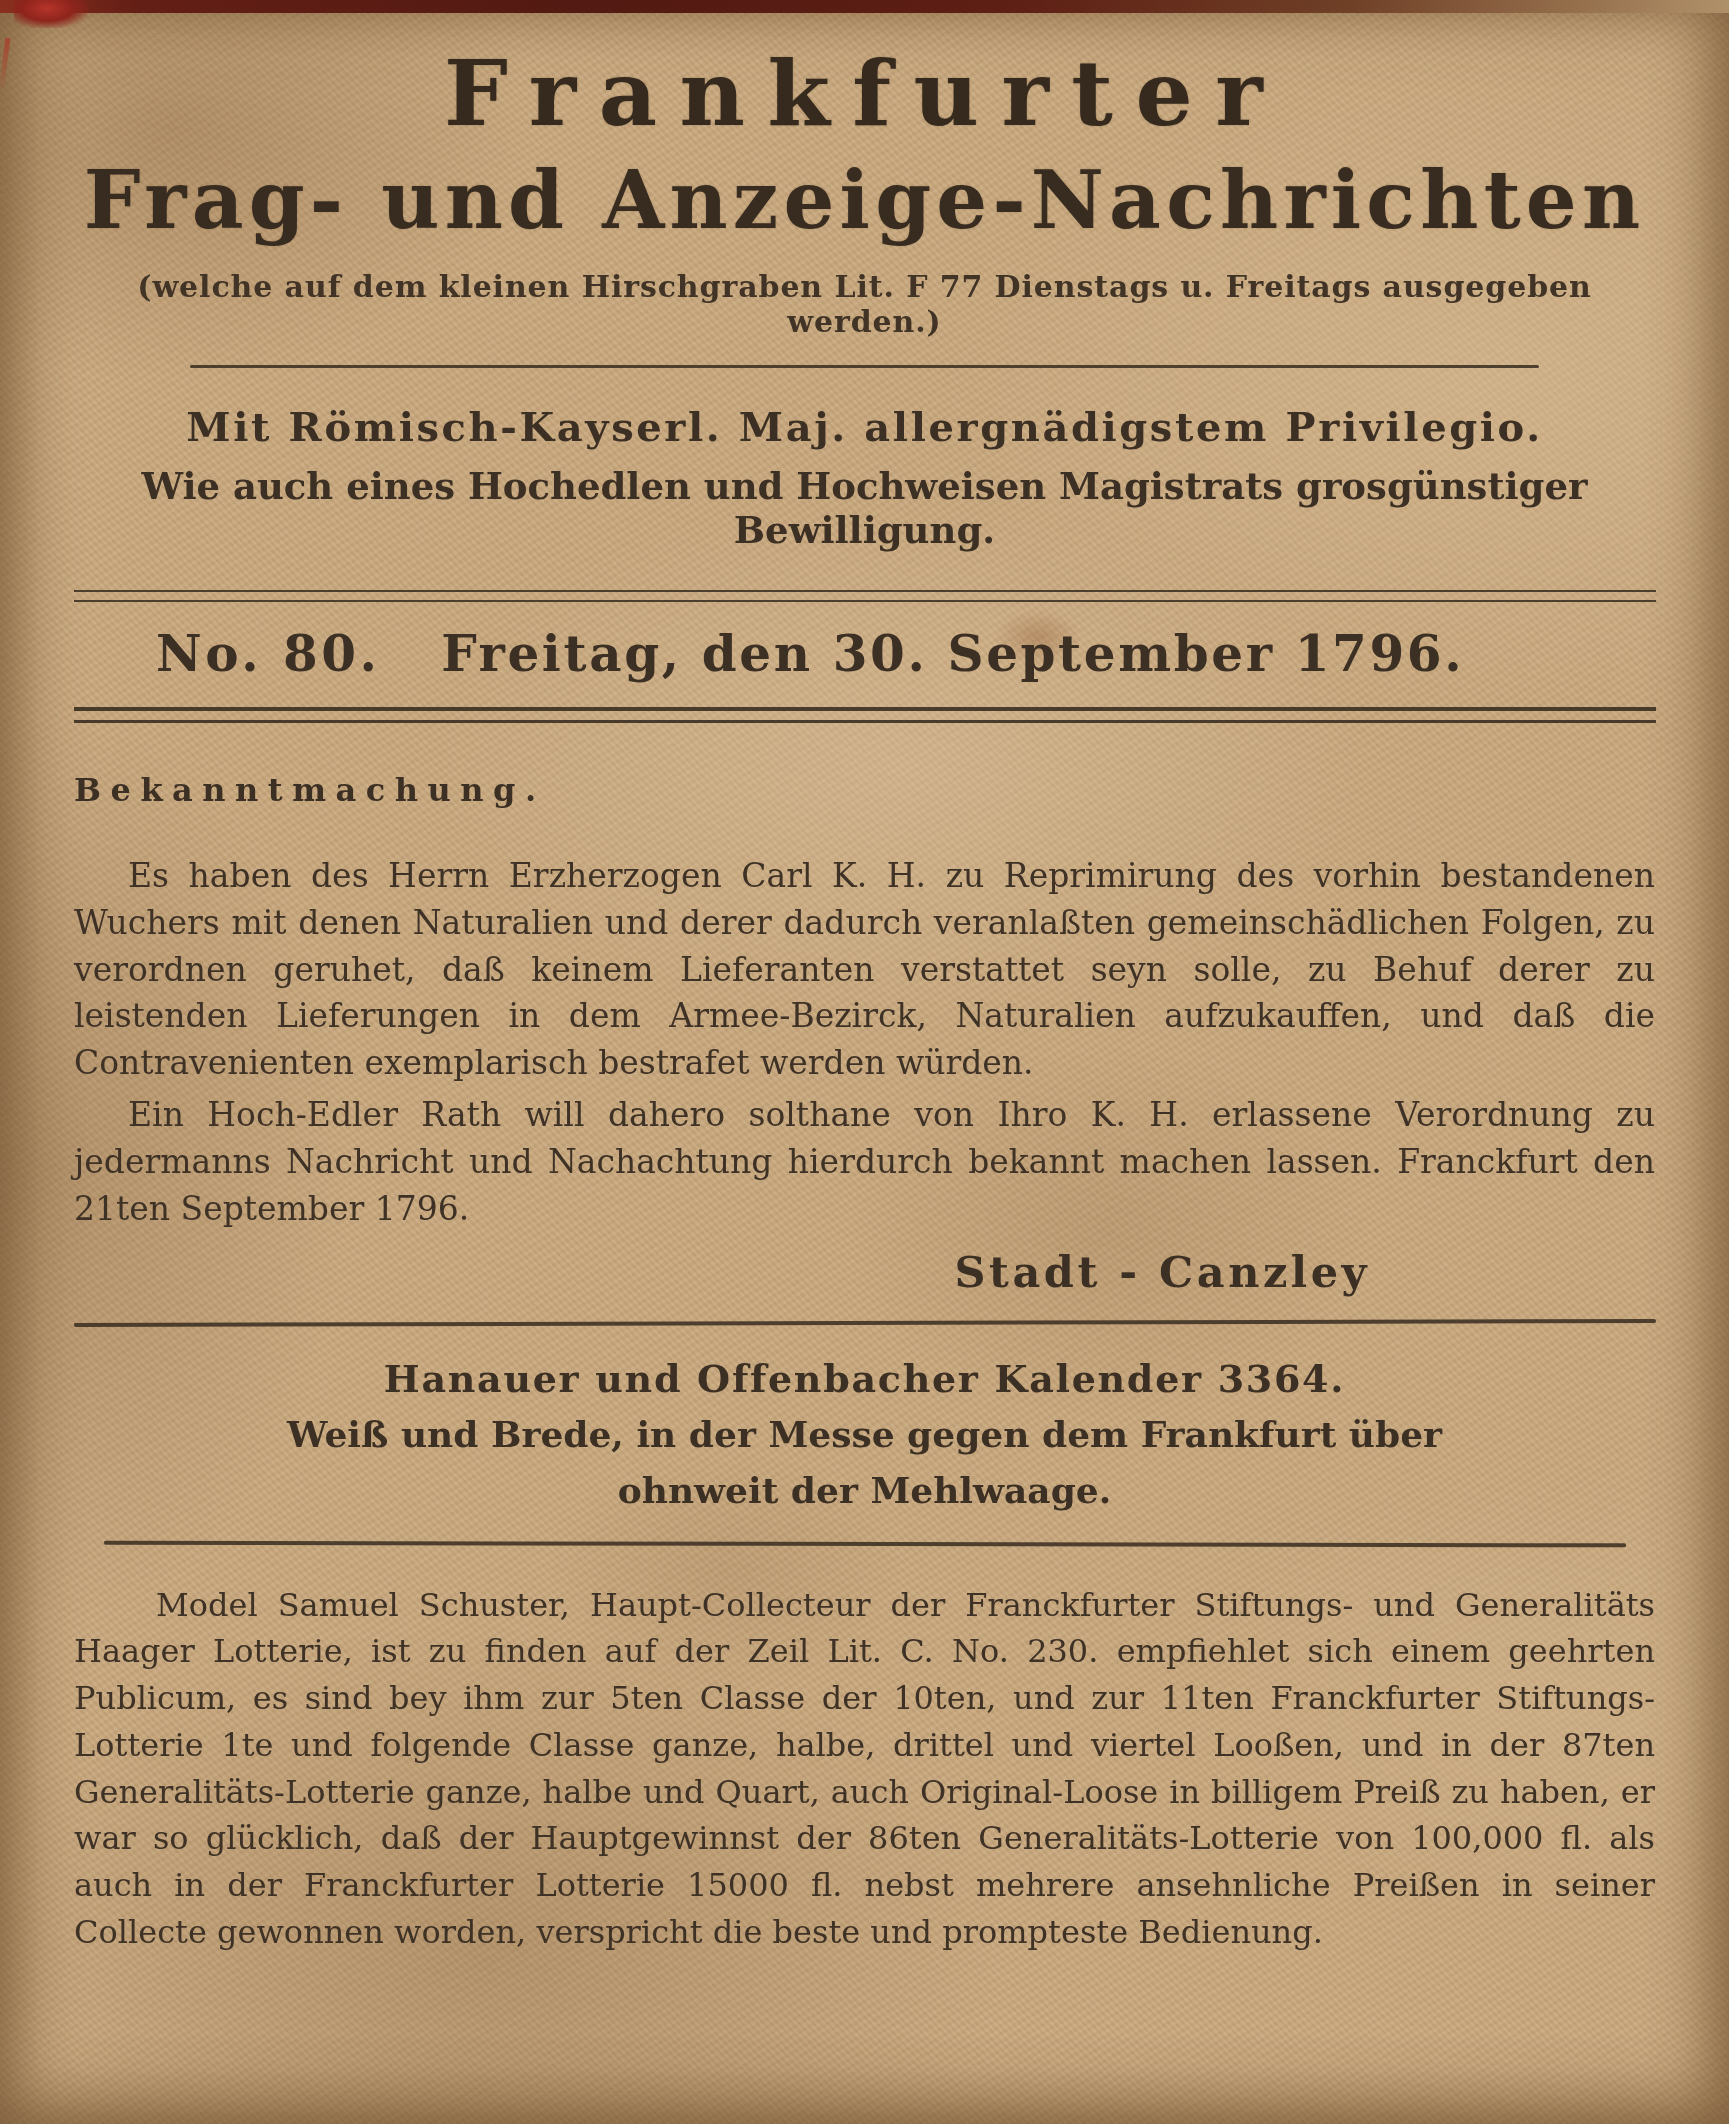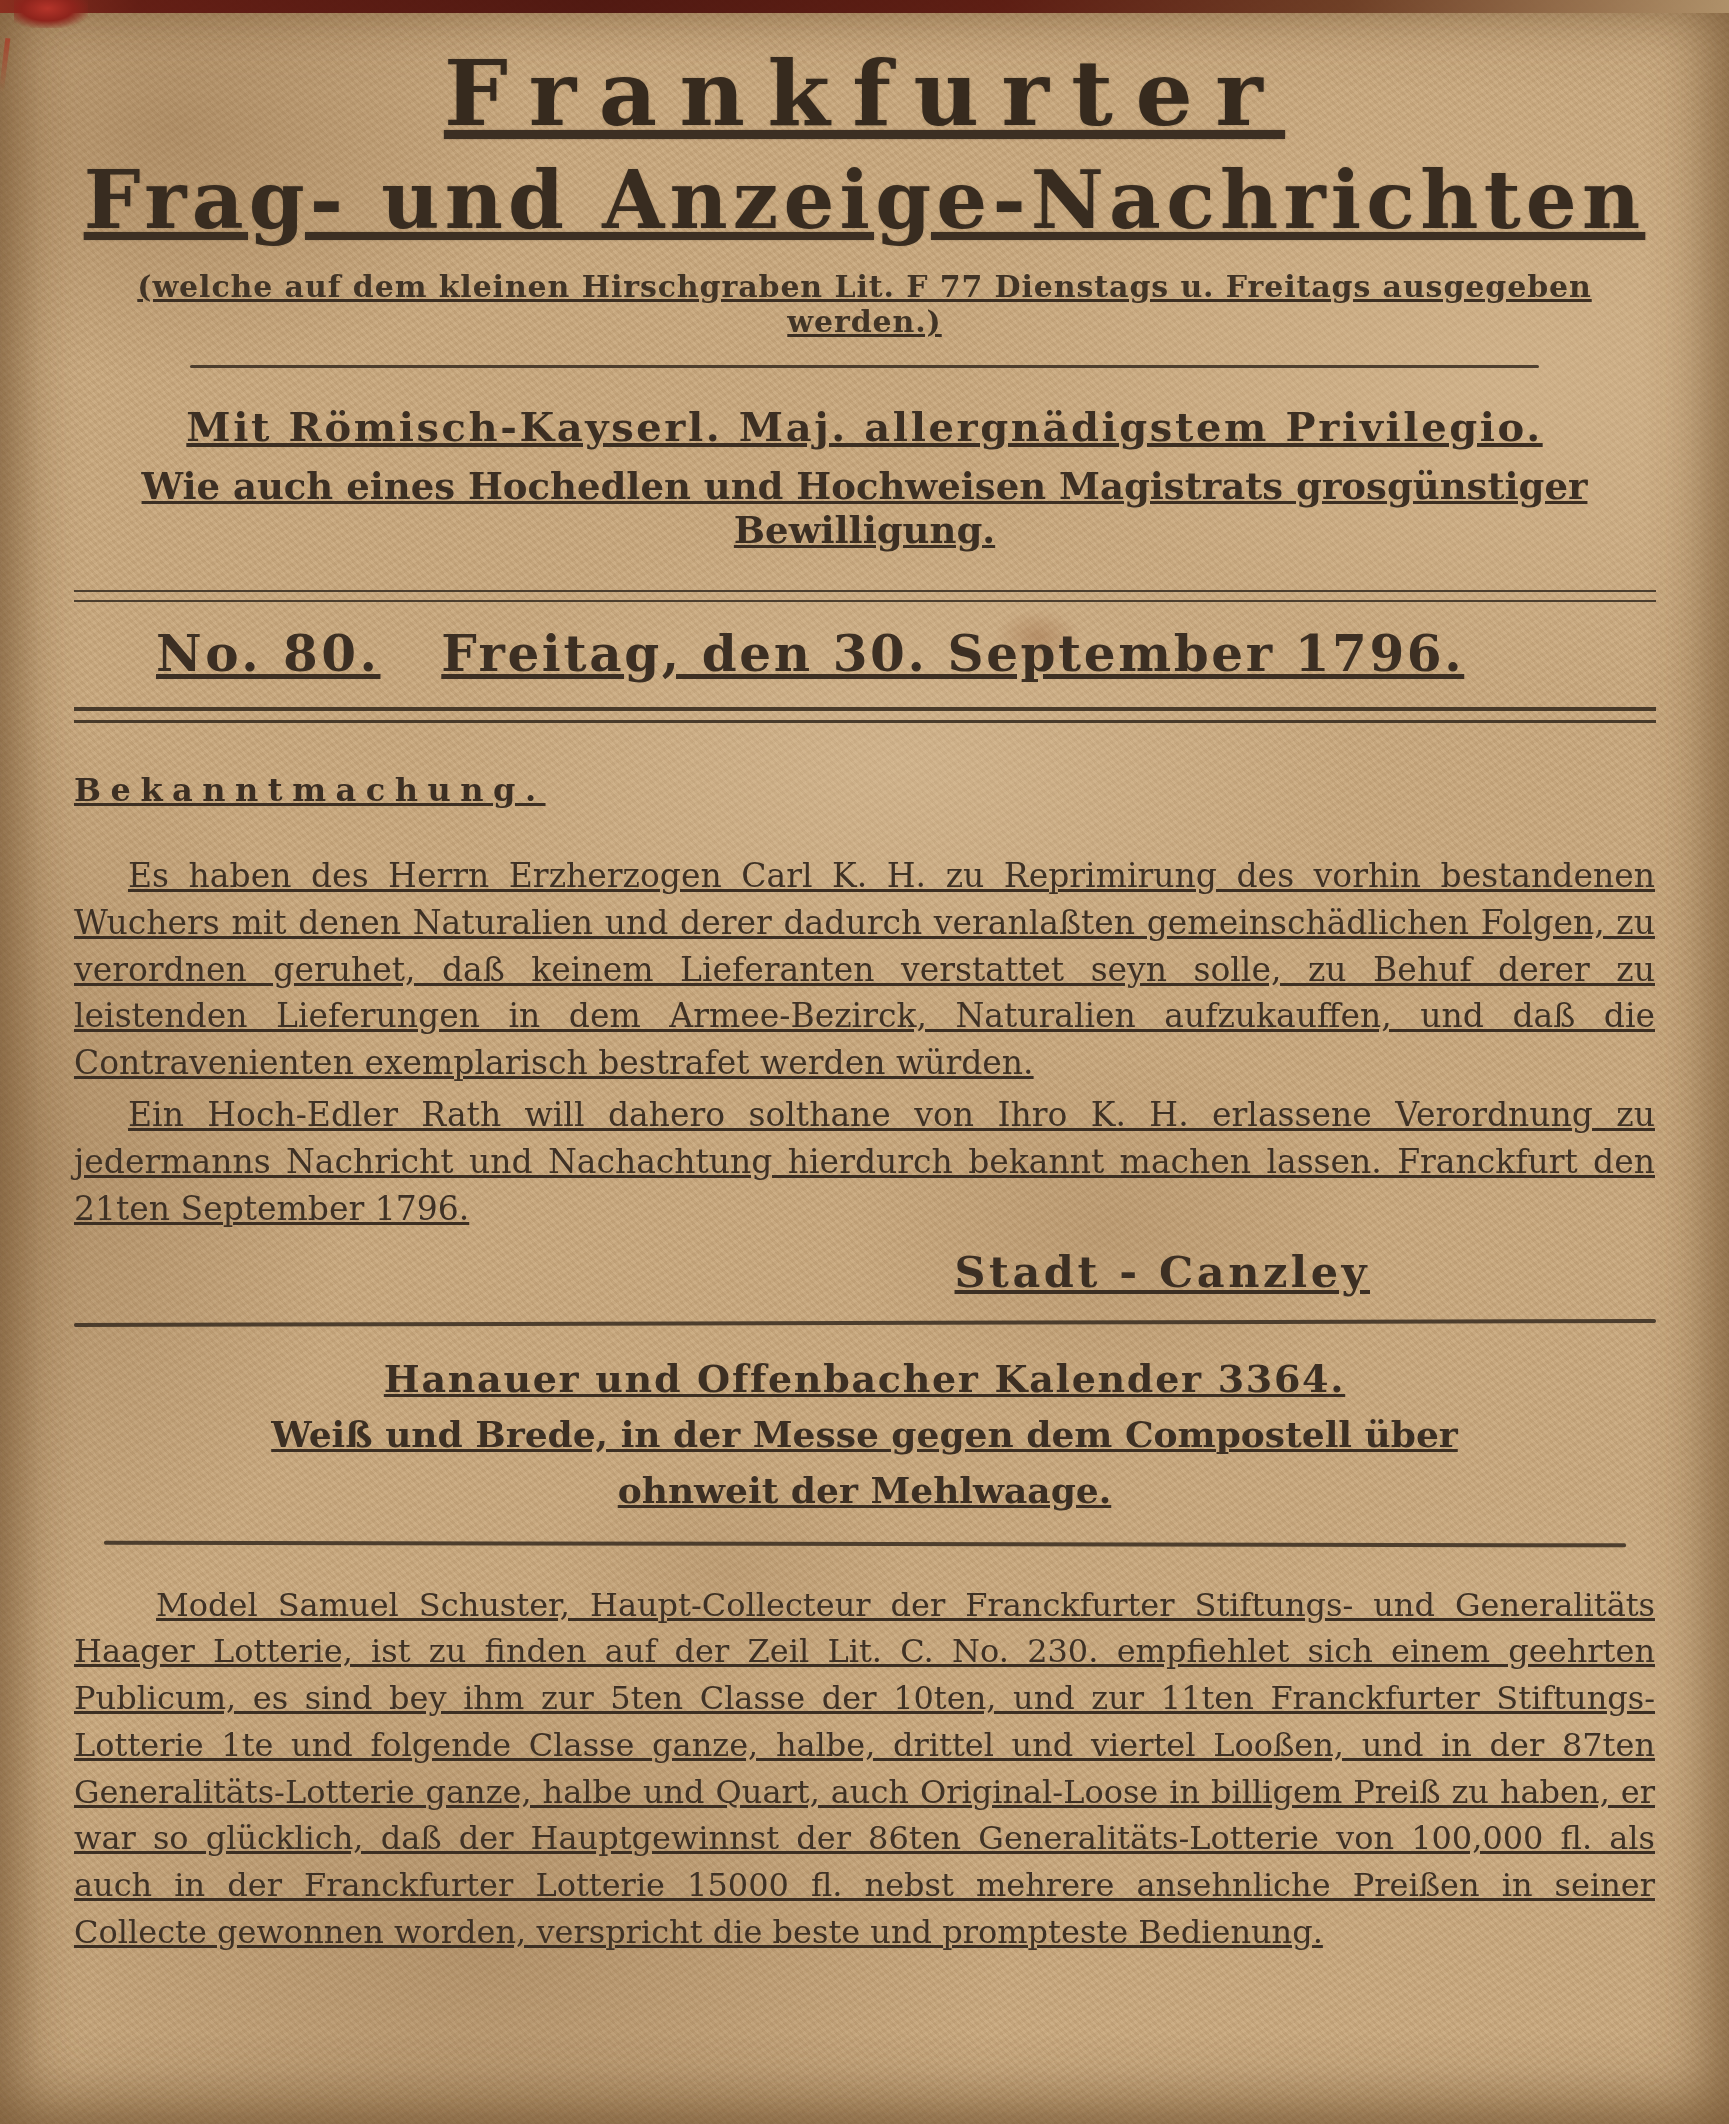--- a/index.html
+++ b/index.html
@@ -20,21 +20,20 @@
       radial-gradient(ellipse 726px 467px at 28% 92%, rgba(114,80,46,.24), transparent 72%),
       radial-gradient(ellipse 536px 311px at 90% 80%, rgba(212,184,146,.38), transparent 70%),
       radial-gradient(ellipse 259px 173px at 42% 74%, rgba(130,94,56,.14), transparent 70%),
       repeating-linear-gradient(47deg, rgba(255,244,222,.05) 0 2.6px, rgba(92,62,32,.05) 2.6px 5.2px),
       repeating-linear-gradient(-31deg, rgba(240,224,196,.04) 0 3.5px, rgba(86,58,30,.04) 3.5px 7px);
     box-shadow:
       inset 0 0 78px rgba(104,74,42,.45),
       inset -22.5px 0 52px rgba(112,80,46,.35),
       inset 21px 0 48px rgba(108,76,44,.30),
       inset 0 -26px 61px rgba(110,78,44,.30);
-    text-decoration: underline;
   }
   .edge-strip{
     position:absolute;top:0;left:0;right:0;height:13px;
     background:linear-gradient(90deg,#8a2a1c 0%,#5f1710 8%,#4b110c 34%,#58160e 58%,#6b3a22 78%,#97714e 92%,#b2946c 100%);
     opacity:.92;
   }
   .edge-blotch{
     position:absolute;top:0;left:14px;width:74px;height:28px;
     background:radial-gradient(ellipse at 45% 30%, #b5342a 0%, #8e241c 45%, rgba(120,40,25,0) 78%);
   }
@@ -104,21 +103,21 @@
     <div class="rule-double rule-b"></div>
 
     <div class="h-announce">Bekanntmachung.</div>
     <div class="body-par">Es haben des Herrn Erzherzogen Carl K. H. zu Reprimirung des vorhin bestandenen Wuchers mit denen Naturalien und derer dadurch veranlaßten gemeinschädlichen Folgen, zu verordnen geruhet, daß keinem Lieferanten verstattet seyn solle, zu Behuf derer zu leistenden Lieferungen in dem Armee-Bezirck, Naturalien aufzukauffen, und daß die Contravenienten exemplarisch bestrafet werden würden.</div>
     <div class="body-par second">Ein Hoch-Edler Rath will dahero solthane von Ihro K. H. erlassene Verordnung zu jedermanns Nachricht und Nachachtung hierdurch bekannt machen lassen.  Franckfurt den 21ten September 1796.</div>
     <div class="signature">Stadt - Canzley</div>
 
     <div class="rule rule-c"></div>
 
     <div class="h-calendar">Hanauer und Offenbacher Kalender 3364.</div>
-    <div class="pub1">Weiß und Brede, in der Messe gegen dem Compostell über</div>
+    <div class="pub1">Weiß und Brede, in der Messe gegen dem Frankfurt über</div>
     <div class="pub2">ohnweit der Mehlwaage.</div>
 
     <div class="rule rule-d"></div>
 
     <div class="lottery">Model Samuel Schuster, Haupt-Collecteur der Franckfurter Stiftungs- und Generalitäts Haager Lotterie, ist zu finden auf der Zeil Lit. C. No. 230. empfiehlet sich einem geehrten Publicum, es sind bey ihm zur 5ten Classe der 10ten, und zur 11ten Franckfurter Stiftungs-Lotterie 1te und folgende Classe ganze, halbe, drittel und viertel Looßen, und in der 87ten Generalitäts-Lotterie ganze, halbe und Quart, auch Original-Loose in billigem Preiß zu haben, er war so glücklich, daß der Hauptgewinnst der 86ten Generalitäts-Lotterie von 100,000 fl. als auch in der Franckfurter Lotterie 15000 fl. nebst mehrere ansehnliche Preißen in seiner Collecte gewonnen worden, verspricht die beste und prompteste Bedienung.</div>
 
   </div>
 </div>
 
 

